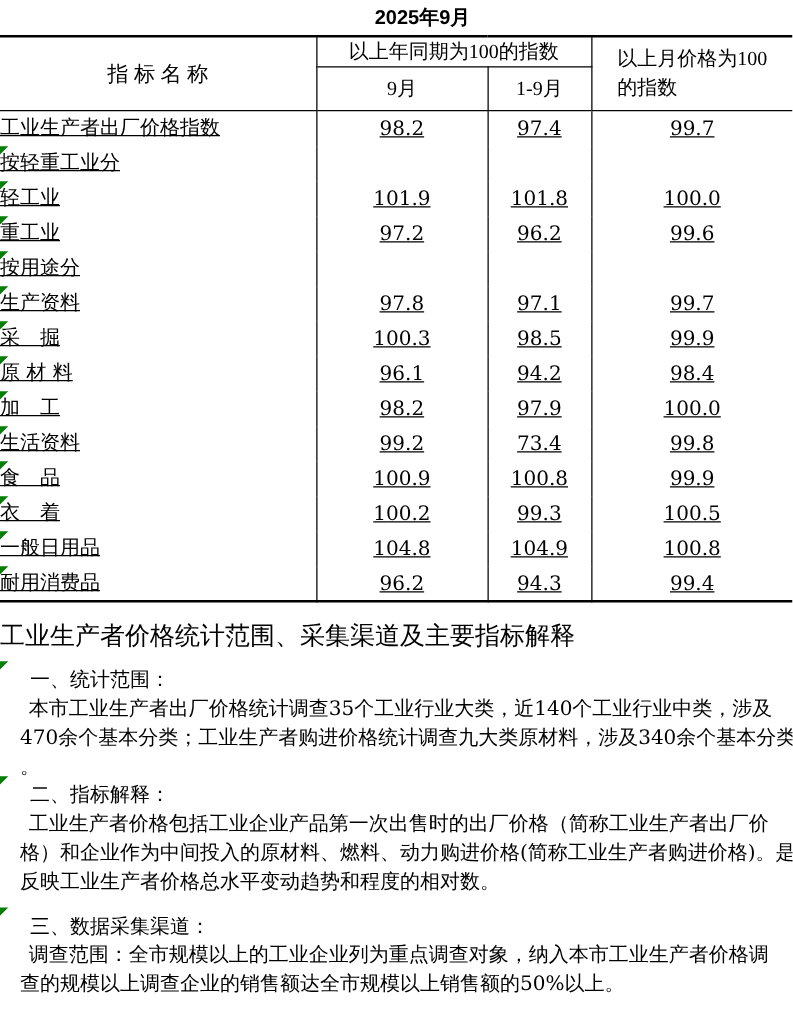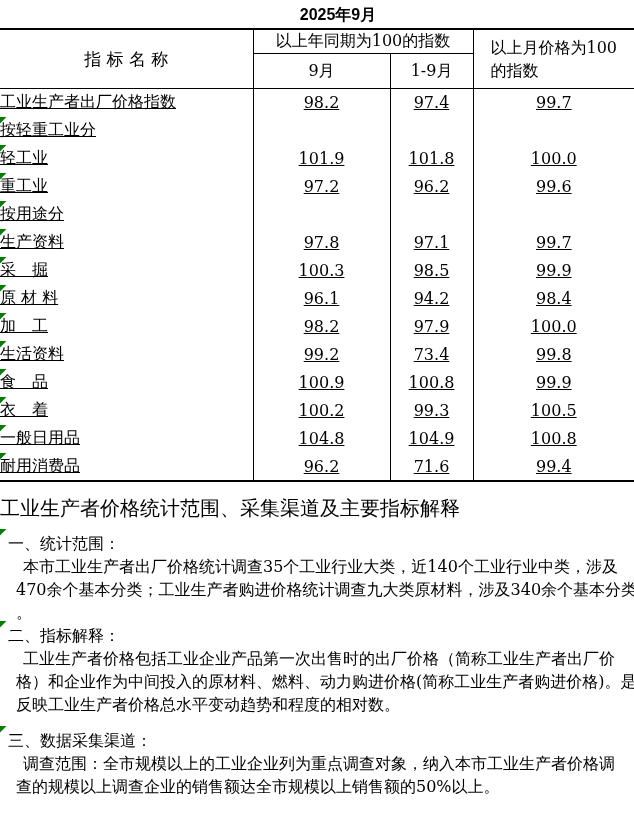--- a/index.html
+++ b/index.html
@@ -21,21 +21,21 @@
     padding-left: 42px;
   }
   table.price {
     border-collapse: collapse;
     table-layout: fixed;
     width: 634px;
     border-top: 2px solid #000;
     border-bottom: 2px solid #000;
     font-size: 16px;
   }
-  table.price th { font-weight: normal; padding: 0; }
+  table.price th { font-weight: normal; padding: 0; font-family: Liberation Serif, serif; }
   table.price td { padding: 0; text-decoration: underline; }
   col.c1 { width: 253px; }
   col.c2 { width: 137px; }
   col.c3 { width: 83px; }
   col.c4 { width: 161px; }
   th.h-name {
     border-right: 1px solid #000;
     border-bottom: 1px solid #000;
     text-align: center;
     font-size: 17px;
@@ -93,21 +93,21 @@
     line-height: 20px;
   }
   .notes-body { margin-top: 14px; }
   .nline {
     position: relative;
     height: 23px;
     line-height: 23px;
     white-space: pre;
   }
   .nline .mk { top: -3px; }
-  .ind-hdr { padding-left: 8px; }
+  .ind-hdr { padding-left: 24px; }
   .ind-first { padding-left: 23px; }
   .ind-none { padding-left: 16px; }
   .spacer { height: 13px; }
 </style>
 </head>
 <body>
 
 <div class="page">
 
   <div class="doc-title">2025年9月</div>
@@ -207,21 +207,21 @@
         </tr>
         <tr class="body-row">
           <td class="lbl ind4"><span class="mk" style="background: rgb(0, 128, 0);"></span>一般日用品</td>
           <td class="val v1">104.8</td>
           <td class="val v2">104.9</td>
           <td class="val v3">100.8</td>
         </tr>
         <tr class="body-row">
           <td class="lbl ind4"><span class="mk" style="background: rgb(0, 128, 0);"></span>耐用消费品</td>
           <td class="val v1">96.2</td>
-          <td class="val v2">71.6</td>
+          <td class="val v2">94.3</td>
           <td class="val v3">99.4</td>
         </tr>
       </tbody>
   </table>
 
   <div class="notes">
     <div class="notes-heading">工业生产者价格统计范围、采集渠道及主要指标解释</div>
     <div class="notes-body" id="notes-body">
         <div class="nline ind-hdr"><span class="mk" style="background: rgb(0, 128, 0);"></span>一、统计范围：</div>
         <div class="nline ind-first">本市工业生产者出厂价格统计调查35个工业行业大类，近140个工业行业中类，涉及</div>

